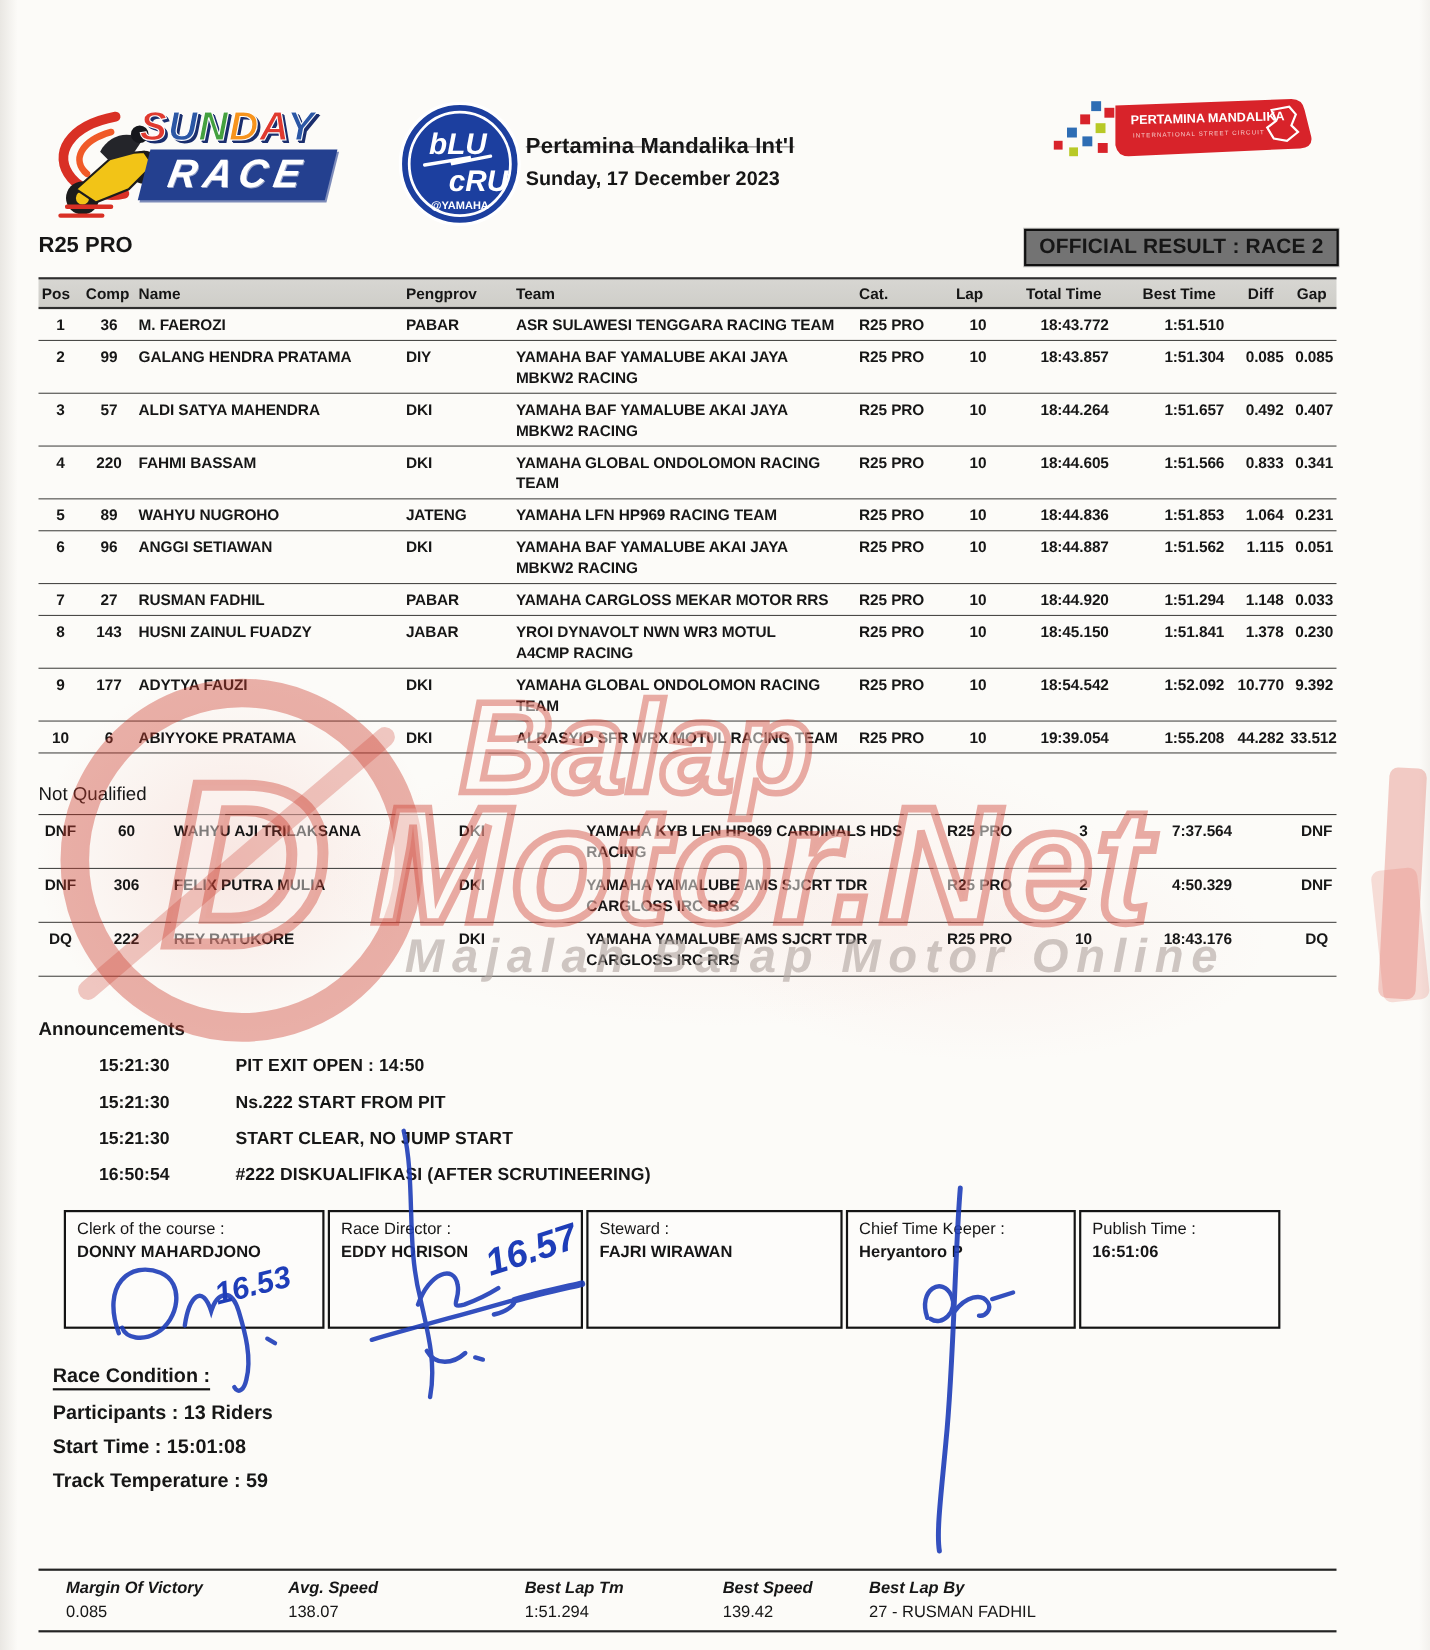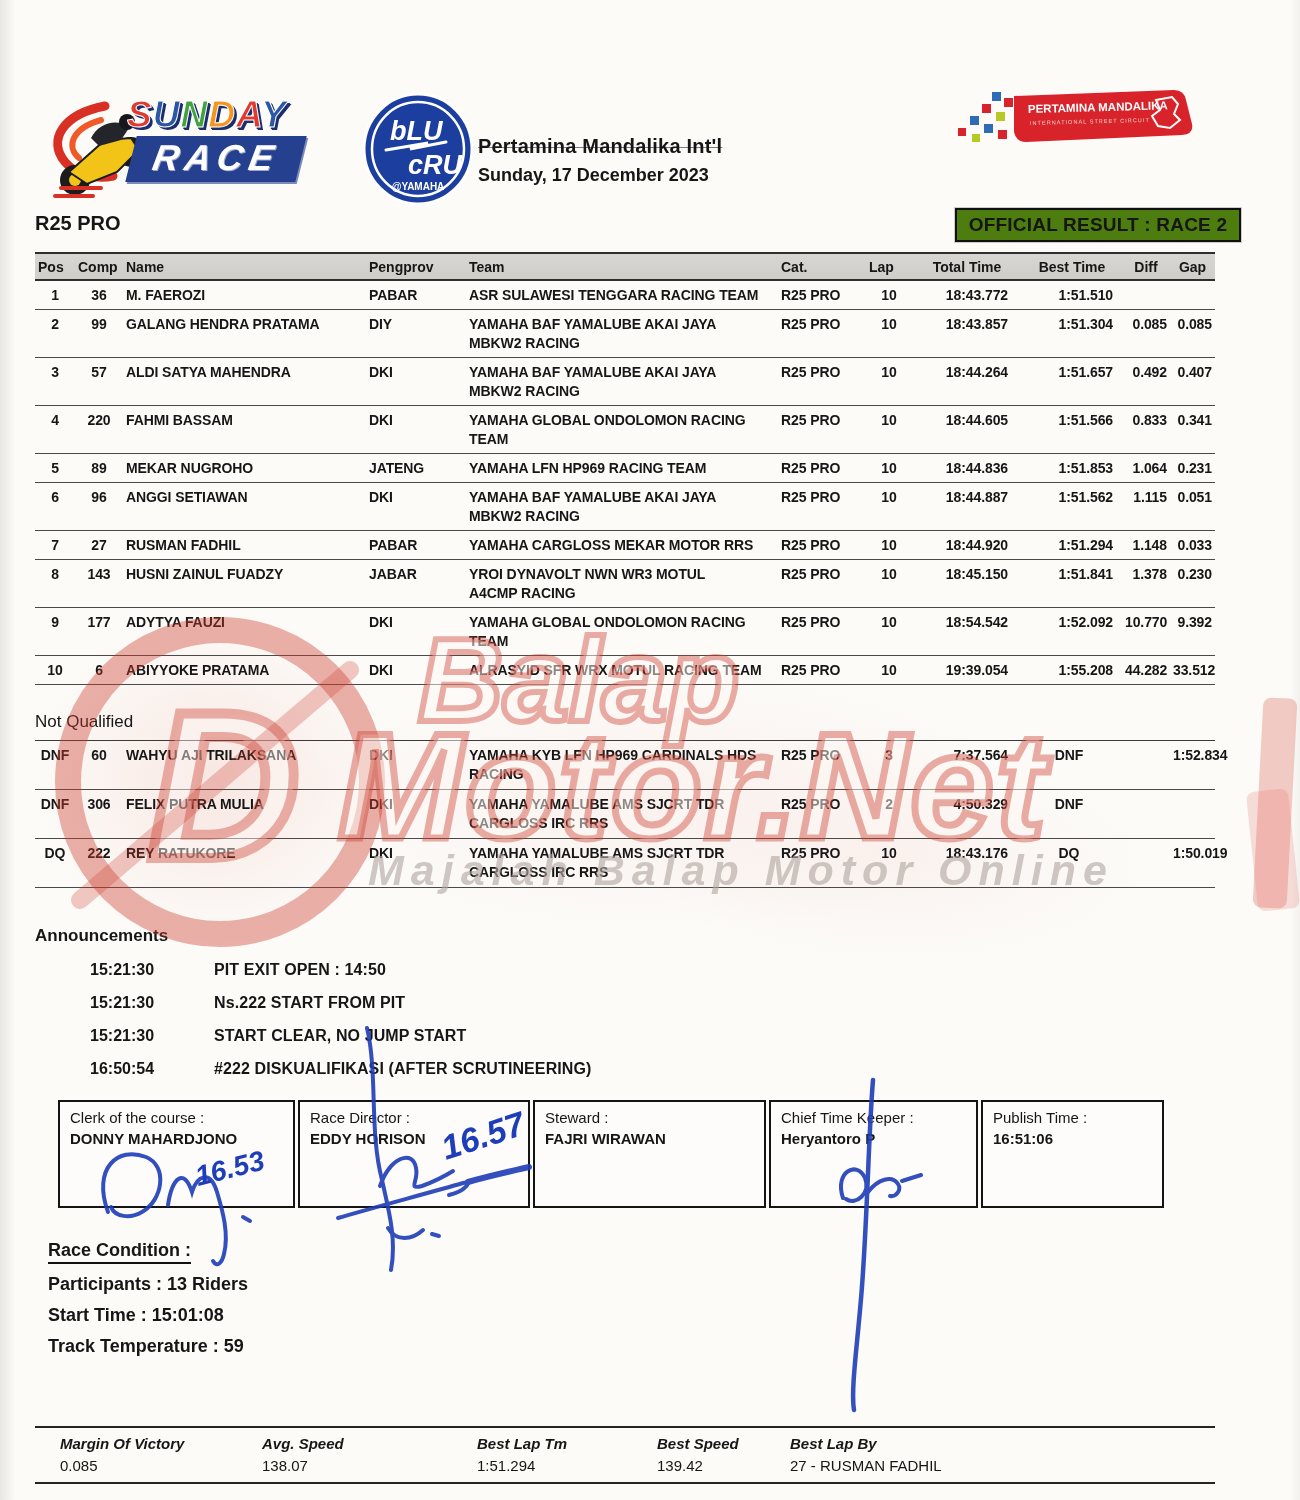--- a/index.html
+++ b/index.html
@@ -24,49 +24,49 @@
   .logo-sunday{position:absolute;left:35px;top:88px;width:315px;height:118px;z-index:3;}
   .sunday-word{position:absolute;left:92px;top:6px;font-style:italic;font-weight:900;
     font-size:37px;letter-spacing:1px;-webkit-text-stroke:1px #ffffff;
     text-shadow:2px 2px 0 #1b2f6e, 3px 3px 0 #1b2f6e;}
   .race-banner{position:absolute;left:96px;top:48px;background:#24408f;
     transform:skewX(-14deg);padding:1px 22px 3px 22px;box-shadow:2px 2px 0 #7d8bb9;}
   .race-banner span{display:inline-block;transform:skewX(4deg);color:#fff;
     font-style:italic;font-weight:900;font-size:36px;letter-spacing:6px;
     text-shadow:1px 1px 0 #9aa6c9;}
   .logo-blucru{position:absolute;left:362px;top:92px;width:112px;height:114px;z-index:3;}
-  .venue-block{position:absolute;left:478px;top:135px;z-index:3;}
+  .venue-block{position:absolute;left:478px;top:122px;z-index:3;}
   .venue-title{font-size:20px;font-weight:700;letter-spacing:0.2px;text-decoration:line-through;text-decoration-thickness:1px;text-decoration-color:rgba(20,20,20,0.55);}
   .venue-date{font-size:18px;font-weight:700;margin-top:7px;}
   .logo-mandalika{position:absolute;left:952px;top:86px;width:245px;height:68px;z-index:3;}
 
   .class-title{position:absolute;left:35px;top:212px;font-size:20px;font-weight:800;z-index:3;}
-  .result-box{position:absolute;left:955px;top:208px;width:282px;height:30px;z-index:3;
-    border:2px solid #101010;background:#4d7c0f;display:flex;align-items:center;justify-content:center;
+  .result-box{position:absolute;left:931px;top:208px;width:282px;height:30px;z-index:3;
+    border:2px solid #101010;background:#737373;display:flex;align-items:center;justify-content:center;
     box-shadow:0 0 0 1px rgba(120,120,120,0.35);}
   .result-box span{font-size:19px;font-weight:800;letter-spacing:0.2px;}
 
   
   .rtable{position:absolute;left:35px;width:1180px;z-index:3;}
   .results-pos{top:252px;}
   .nq-pos{top:740px;}
   .t-head,.t-row{display:grid;
     grid-template-columns:40px 48px 243px 100px 312px 88px 46px 110px 100px 48px 45px;}
   .t-head{background:linear-gradient(to bottom,#d7d6d2,#cfcec9);
     border-top:2px solid #2e2e2e;border-bottom:2px solid #2e2e2e;}
   .t-head .ce{font-size:14px;font-weight:800;padding:5px 3px 4px 3px;}
   .t-row{border-bottom:1.4px solid #4a4a48;}
   .t-row .ce{font-size:14px;font-weight:700;padding:5px 3px 4px 3px;line-height:19px;
     letter-spacing:-0.1px;white-space:nowrap;}
   .ce.cl{text-align:left}.ce.ca{text-align:center}.ce.cr{text-align:right}
   .ce.team{white-space:normal;}
   .ce.total{padding-right:14px;}
   .ce.best{padding-right:9px;}
   .nq-title{position:absolute;left:35px;top:712px;font-size:17px;font-weight:400;z-index:3;}
-  .nq-pos .t-row{min-height:48px;}
+  .nq-pos .t-row{min-height:48px;gap:16px;}
   .nq-pos{border-top:1.6px solid #3a3a38;}
 
   
   .announcements{position:absolute;left:35px;top:926px;z-index:3;}
   .ann-title{font-size:17px;font-weight:800;}
   .ann-row{display:flex;margin:15px 0 0 55px;font-size:16px;font-weight:700;}
   .ann-time{width:74px;}
   .ann-text{margin-left:50px;letter-spacing:0.1px;}
 
   
@@ -253,21 +253,21 @@
           <div class="ce cl">R25 PRO</div>
           <div class="ce ca">10</div>
           <div class="ce cr total">18:44.605</div>
           <div class="ce cr best">1:51.566</div>
           <div class="ce cr">0.833</div>
           <div class="ce cr">0.341</div>
         </div>
         <div class="t-row">
           <div class="ce ca">5</div>
           <div class="ce ca">89</div>
-          <div class="ce cl">MEKAR NUGROHO</div>
+          <div class="ce cl">WAHYU NUGROHO</div>
           <div class="ce cl">JATENG</div>
           <div class="ce cl team">
             <div class="">YAMAHA LFN HP969 RACING TEAM</div>
           </div>
           <div class="ce cl">R25 PRO</div>
           <div class="ce ca">10</div>
           <div class="ce cr total">18:44.836</div>
           <div class="ce cr best">1:51.853</div>
           <div class="ce cr">1.064</div>
           <div class="ce cr">0.231</div>

